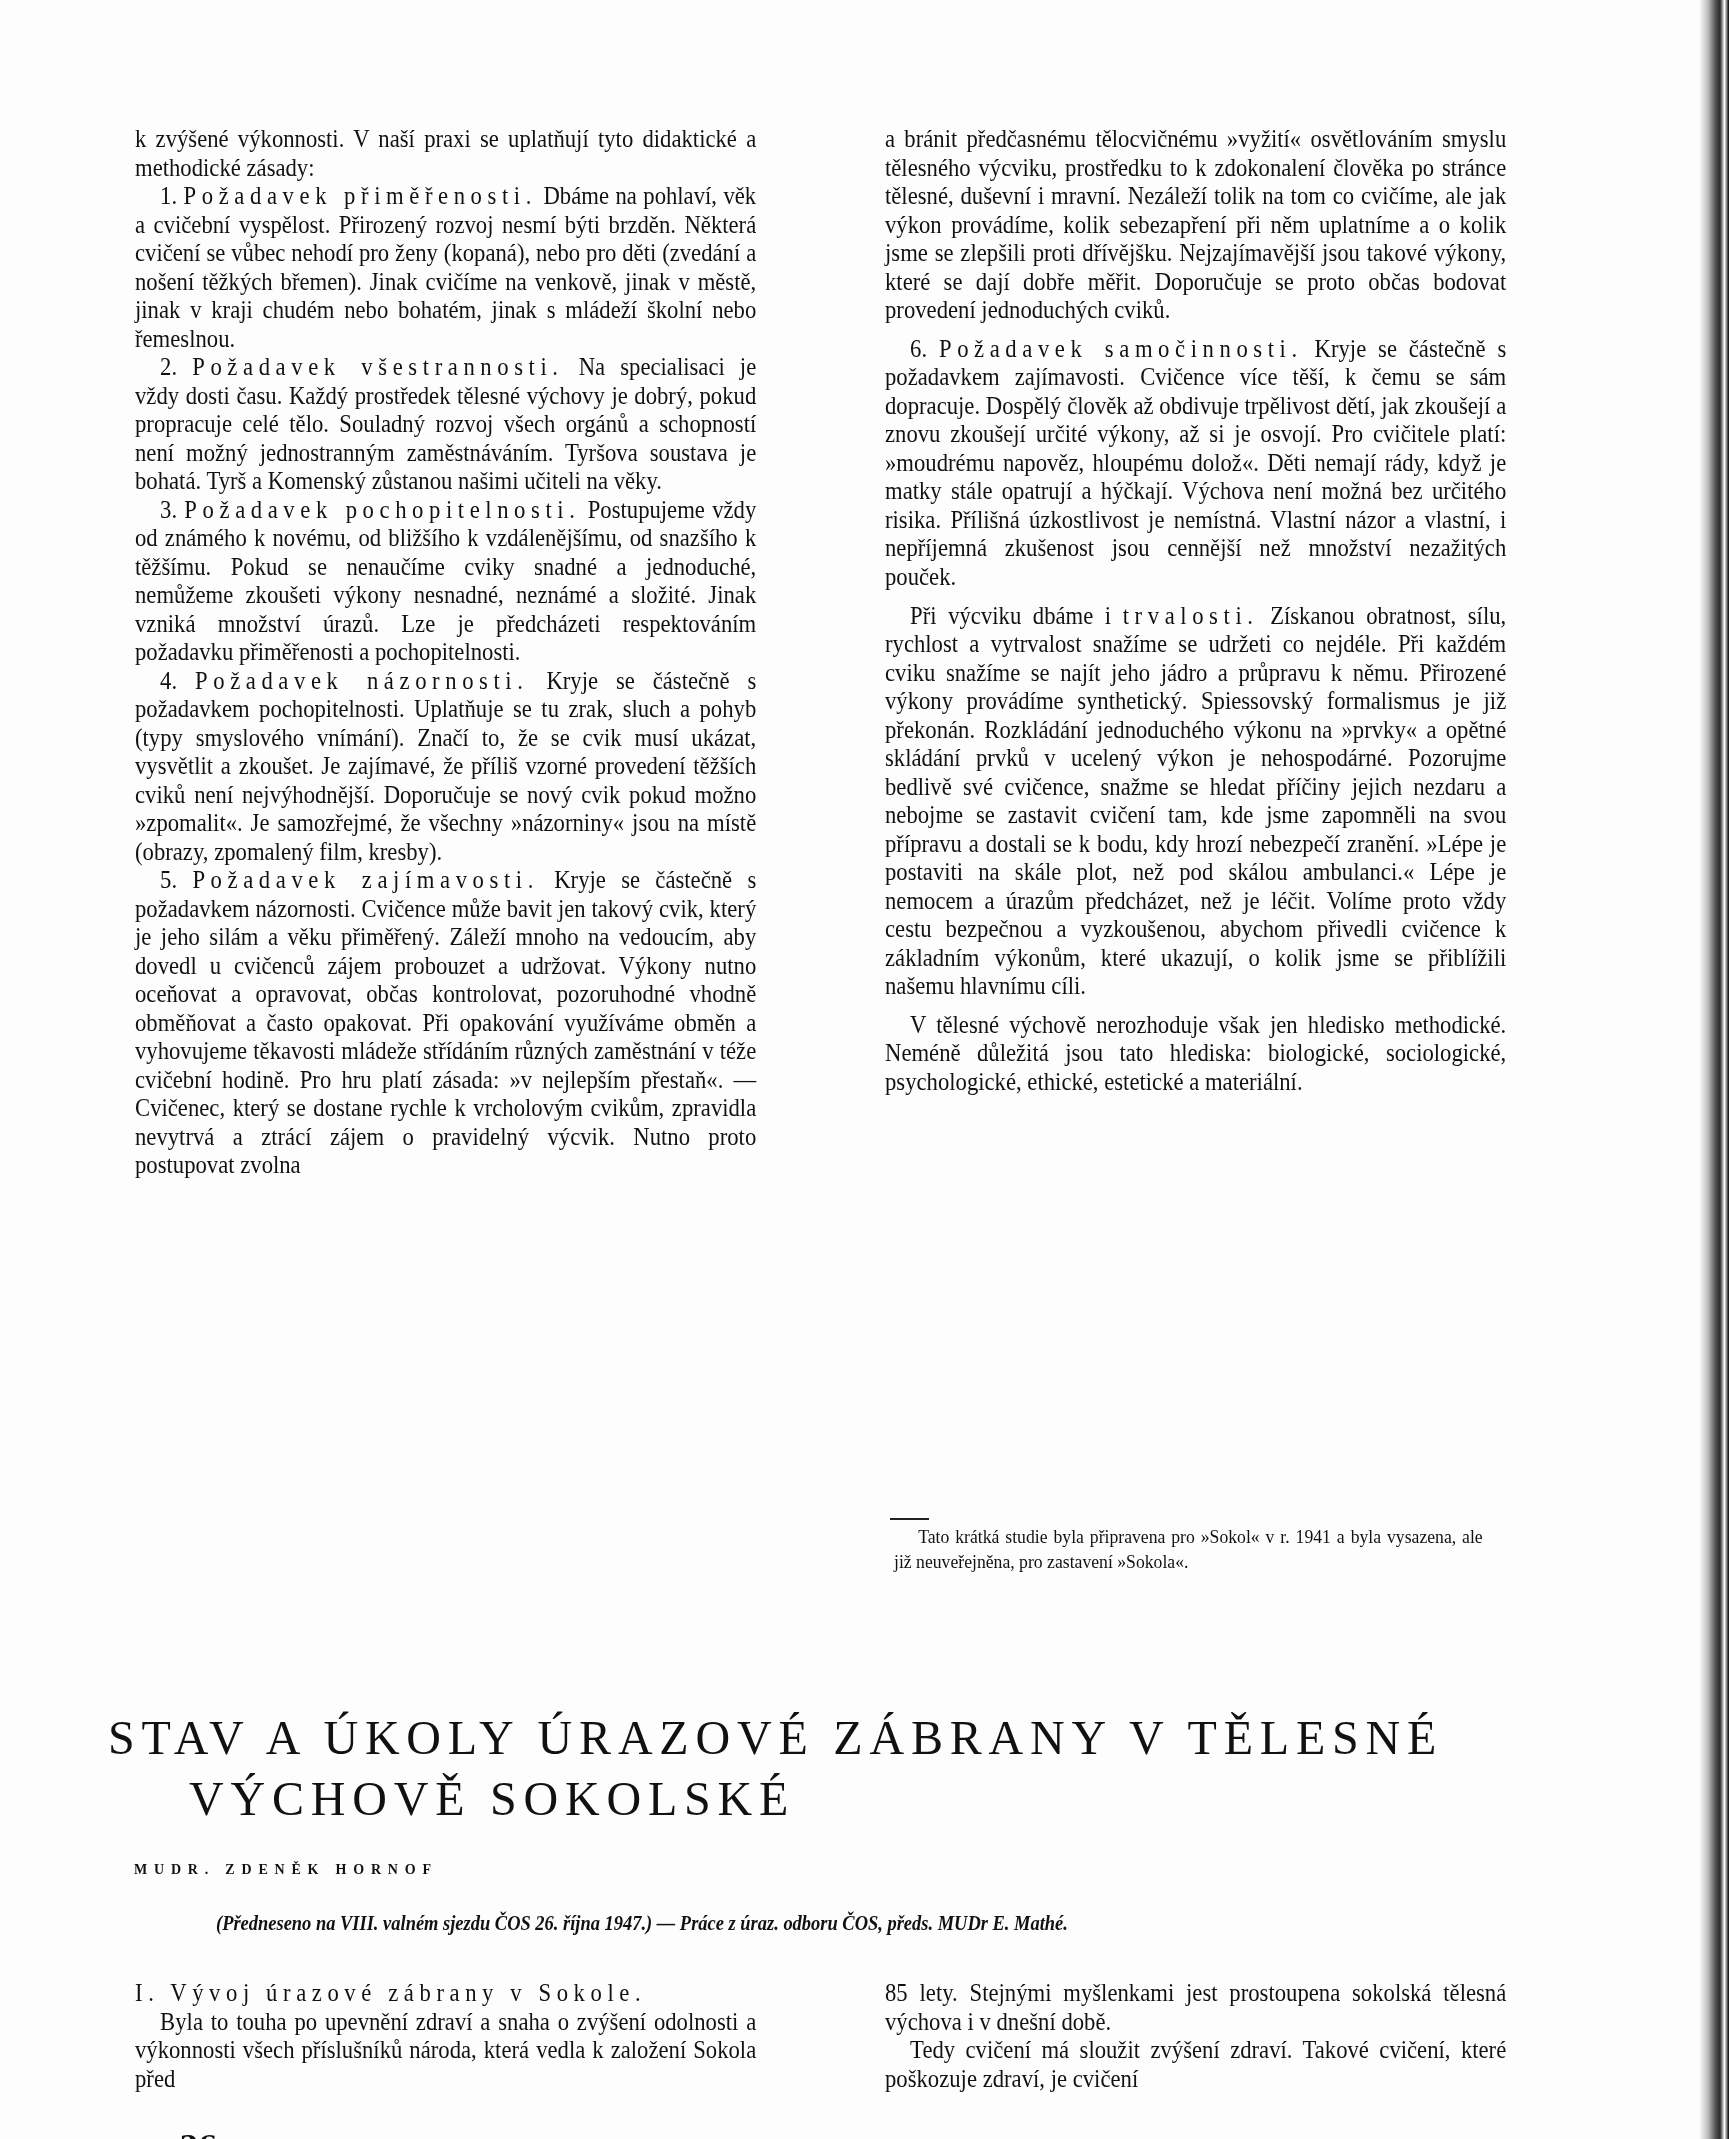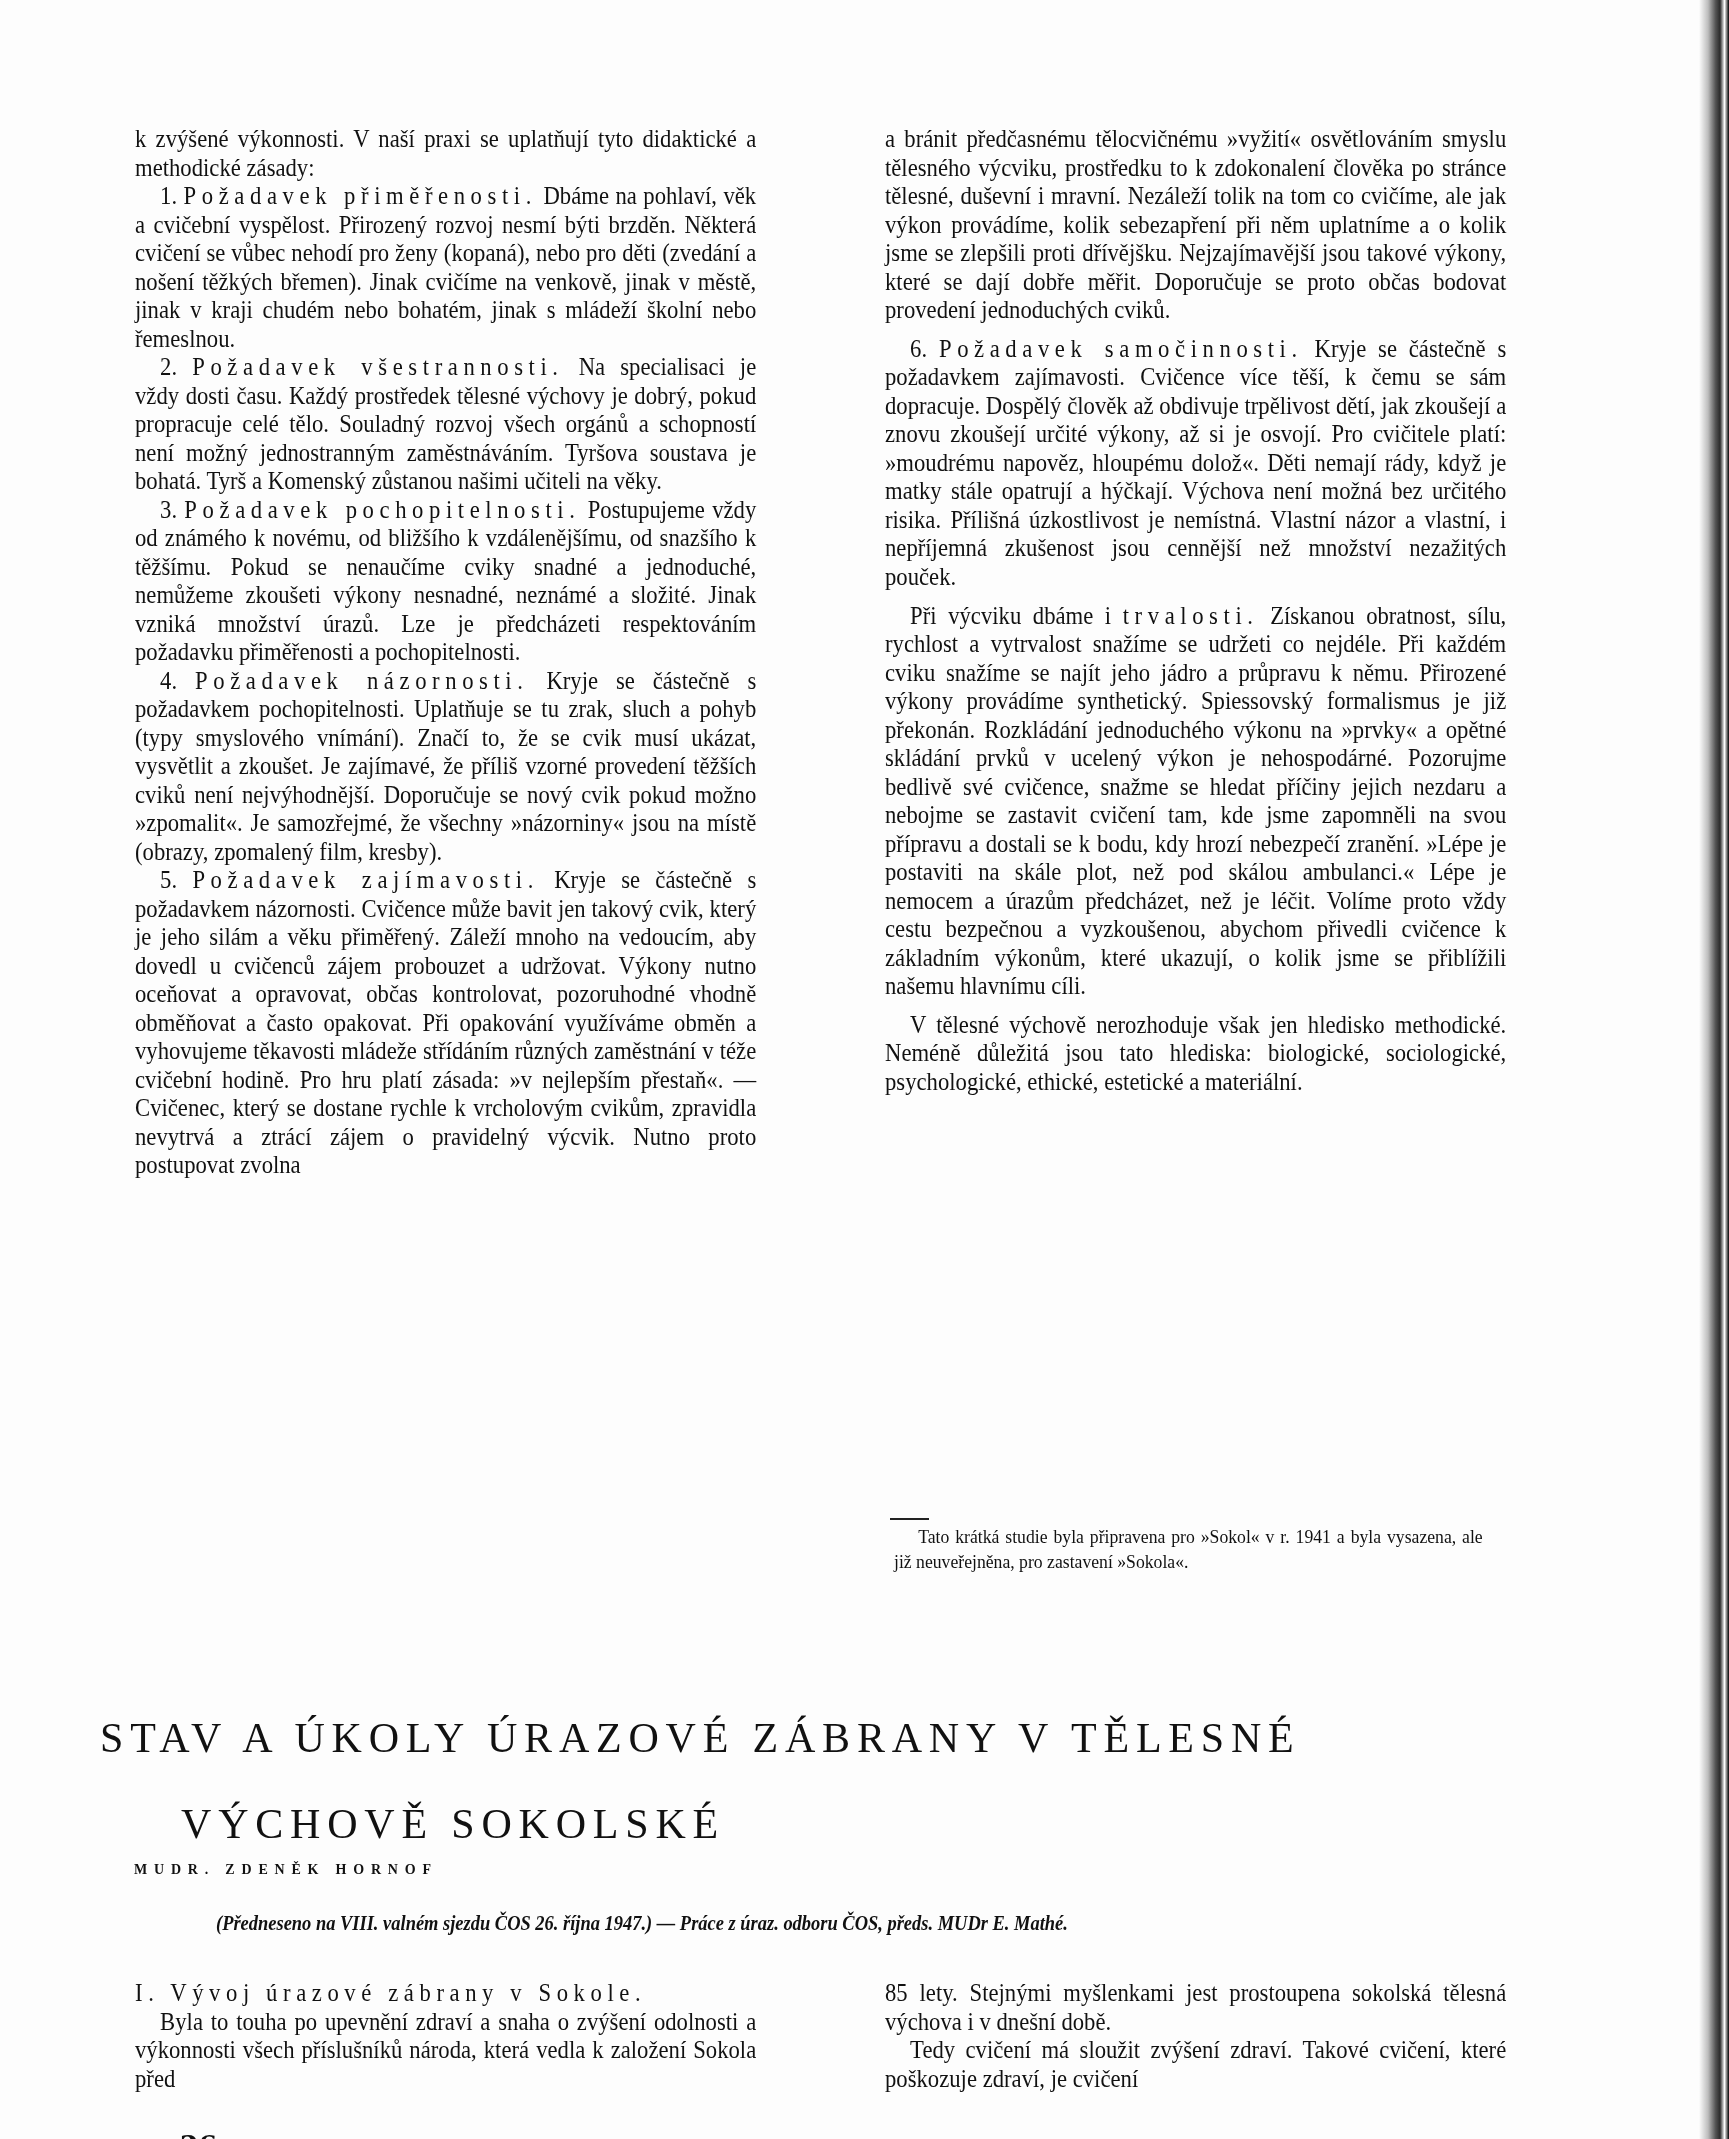--- a/index.html
+++ b/index.html
@@ -15,23 +15,23 @@
   .col p.ind { text-indent:27px; }
   .col p.gap { margin-top:10.3px; }
   .sp { letter-spacing:6px; }
   .left-top { left:135px; top:125px; }
   .right-top { left:885px; top:125px; }
   .rule { position:absolute; left:890px; top:1518px; width:39px; height:2.1px; background:#222; }
   .footnote { position:absolute; left:894px; top:1524px; width:633px; font-size:19px;
               line-height:25px; font-family:"Liberation Serif",serif; text-align:justify;
               transform:scaleX(0.93); transform-origin:left top; }
   .footnote p { margin:0; text-indent:26px; }
-  .title { position:absolute; left:100px; top:1708px; font-size:42px; letter-spacing:6.8px;
+  .title { position:absolute; left:108px; top:1708px; font-size:48px; letter-spacing:6.8px;
            font-family:"Liberation Serif",serif; line-height:60px; white-space:nowrap; }
-  .title .l2 { display:block; padding-left:81px; margin-top:26px; }
+  .title .l2 { display:block; padding-left:81px; margin-top:1px; }
   .author { position:absolute; left:134px; top:1862px; font-size:14px; letter-spacing:6.8px;
             font-weight:bold; font-family:"Liberation Serif",serif; }
   .note { position:absolute; left:216px; top:1912px; font-size:20.5px; font-style:italic;
           font-weight:bold; font-family:"Liberation Serif",serif; white-space:nowrap;
           transform:scaleX(0.9); transform-origin:left top; }
   .left-bot { left:135px; top:1979px; }
   .right-bot { left:885px; top:1979px; }
   .pagenum { position:absolute; left:180px; top:2129px; font-size:26.5px; font-weight:bold;
              font-family:"DejaVu Serif",serif; }
 </style>

